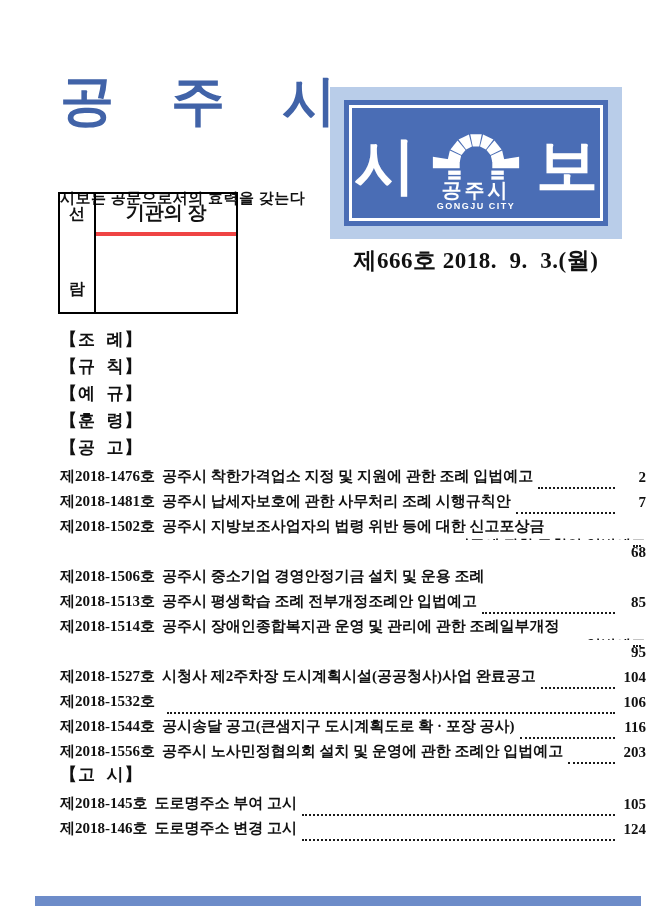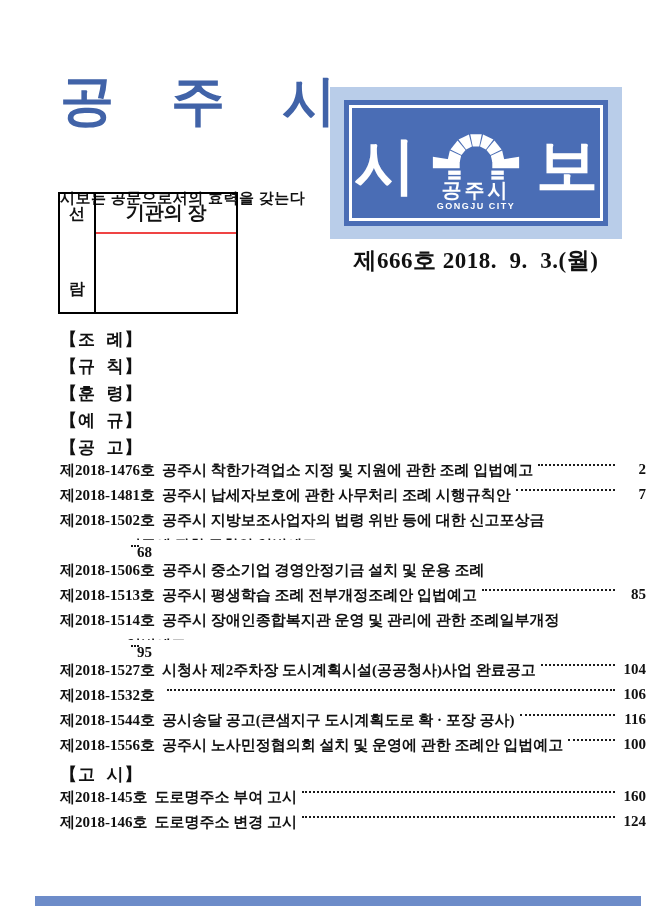--- a/index.html
+++ b/index.html
@@ -22,21 +22,21 @@
     position:absolute;left:58px;top:192px;width:176px;height:118px;
     border:2px solid #000;display:flex;
   }
   .approval .side{
     width:34px;border-right:2px solid #000;display:flex;flex-direction:column;
     justify-content:space-between;align-items:center;padding:10px 0 12px 0;
     font-size:16px;font-weight:bold;
   }
   .approval .main{flex:1;display:flex;flex-direction:column;}
   .approval .head{
-    height:38px;border-bottom:2px solid #ef4444;display:flex;
+    height:38px;border-bottom:4px solid #ef4444;display:flex;
     align-items:center;justify-content:center;
     font-size:19px;font-weight:bold;white-space:pre;
   }
   .approval .blank{flex:1;}
   
   .logo-frame{
     position:absolute;left:330px;top:87px;width:292px;height:152px;
     background:#b9cde9;box-sizing:border-box;padding:13px 14px;
   }
   .logo-core{
@@ -61,21 +61,21 @@
   .issue-line{
     position:absolute;left:330px;top:245px;width:292px;text-align:center;
     font-size:23px;font-weight:bold;white-space:pre;letter-spacing:0.5px;
   }
   
   .toc{position:absolute;left:60px;top:326px;width:586px;}
   .toc-section{
     height:27px;display:flex;align-items:center;
     font-size:17px;font-weight:bold;white-space:pre;letter-spacing:1px;
   }
-  .toc-row{height:25px;display:flex;align-items:flex-start;font-size:15px;font-weight:bold;}
+  .toc-row{height:25px;display:flex;align-items:flex-end;font-size:15px;font-weight:bold;}
   .toc-row .num{flex:0 0 auto;white-space:pre;margin-right:7px;}
   .toc-row .ttl{flex:0 1 auto;white-space:pre;overflow:hidden;}
   .toc-row .leader{
     flex:1 1 8px;min-width:8px;height:0;margin:0 5px;
     border-bottom:2.5px dotted #1a1a1a;transform:translateY(3px);
   }
   .toc-row .pg{flex:0 0 auto;min-width:26px;text-align:right;white-space:pre;}
   .toc-row.cont{padding-left:66px;flex-direction:column;}
   
   .footer-bar{
@@ -128,22 +128,22 @@
       </span>
       <span class="logo-char">보</span>
     </div>
   </div>
 
   <div class="issue-line">제666호 2018.  9.  3.(월)</div>
 
   <div class="toc">
       <div class="toc-section">【조  례】</div>
       <div class="toc-section">【규  칙】</div>
+      <div class="toc-section">【예  규】</div>
       <div class="toc-section">【훈  령】</div>
-      <div class="toc-section">【예  규】</div>
       <div class="toc-section">【공  고】</div>
       <div class="toc-row">
         <span class="num">제2018-1476호</span>
         <span class="ttl">공주시 착한가격업소 지정 및 지원에 관한 조례 입법예고</span>
         <span class="leader"></span>
         <span class="pg">2</span>
       </div>
       <div class="toc-row">
         <span class="num">제2018-1481호</span>
         <span class="ttl">공주시 납세자보호에 관한 사무처리 조례 시행규칙안</span>
@@ -192,28 +192,28 @@
       <div class="toc-row">
         <span class="num">제2018-1544호</span>
         <span class="ttl">공시송달 공고(큰샘지구 도시계획도로 확 · 포장 공사)</span>
         <span class="leader"></span>
         <span class="pg">116</span>
       </div>
       <div class="toc-row">
         <span class="num">제2018-1556호</span>
         <span class="ttl">공주시 노사민정협의회 설치 및 운영에 관한 조례안 입법예고</span>
         <span class="leader"></span>
-        <span class="pg">100</span>
+        <span class="pg">203</span>
       </div>
       <div class="toc-section">【고  시】</div>
       <div class="toc-row">
         <span class="num">제2018-145호</span>
         <span class="ttl">도로명주소 부여 고시</span>
         <span class="leader"></span>
-        <span class="pg">160</span>
+        <span class="pg">105</span>
       </div>
       <div class="toc-row">
         <span class="num">제2018-146호</span>
         <span class="ttl">도로명주소 변경 고시</span>
         <span class="leader"></span>
         <span class="pg">124</span>
       </div>
     </div>
 
   <div class="footer-bar"></div>

